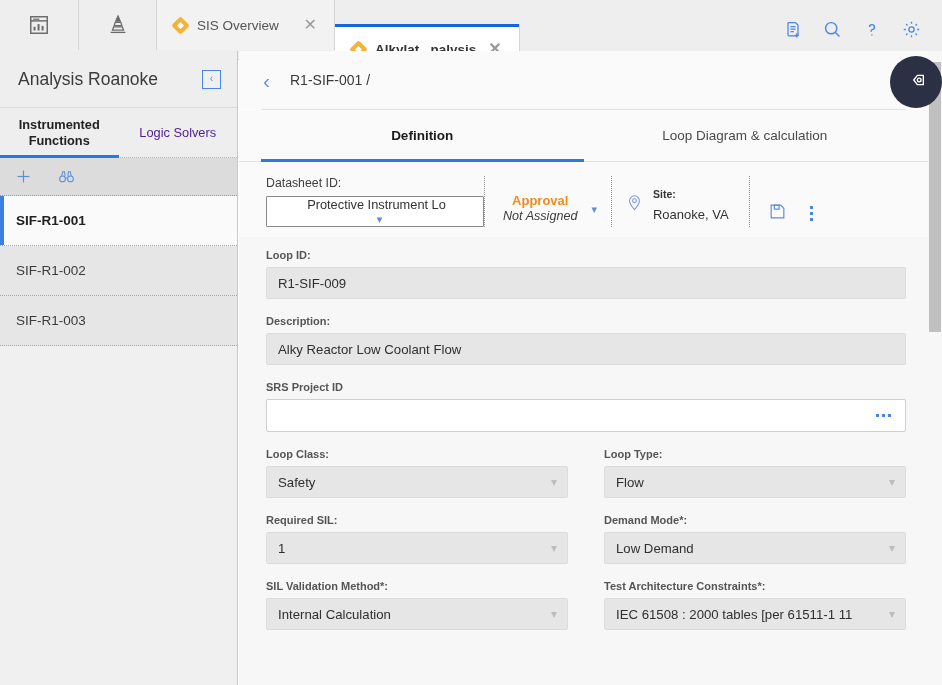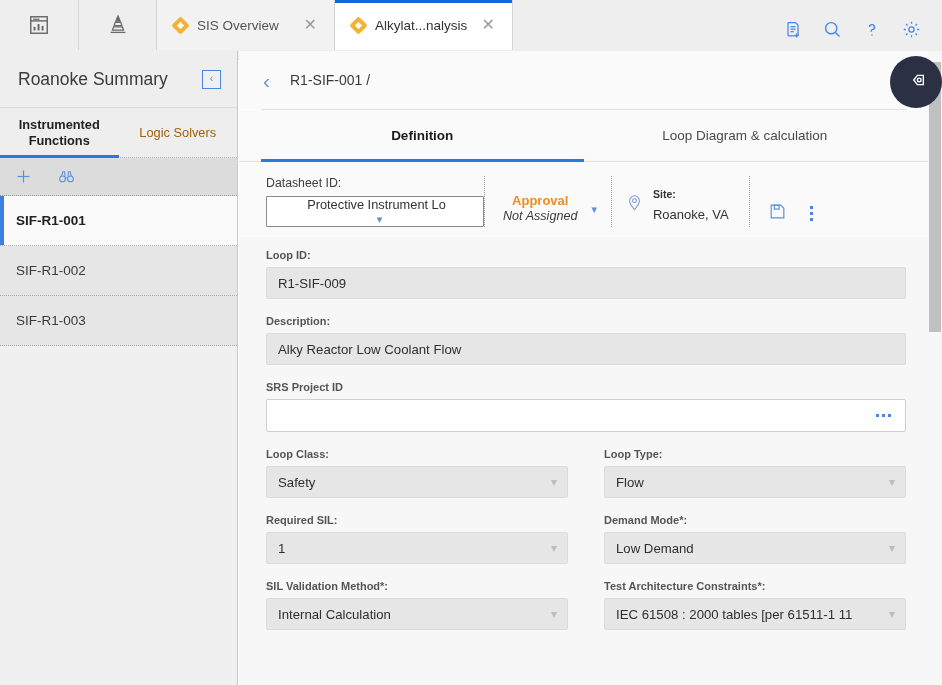--- a/index.html
+++ b/index.html
@@ -31,22 +31,23 @@
     display: flex; align-items: center; gap: 9px;
     padding: 0 14px 0 16px;
     border-right: 1px solid #d5d5d5;
     background: #f2f2f2;
     font-size: 13.5px; color: #555;
     position: relative;
     cursor: pointer;
   }
   .tab.active {
     background: #ffffff;
-    font-weight: normal;
+    font-weight: bold;
     color: #333;
+    margin-top: 24px;
   }
   .tab.active:before {
     content: ""; position: absolute; left: 0; right: 0; top: 0; height: 3px;
     background: #1565e0;
   }
   .tab .tlabel { flex: 1; white-space: nowrap; overflow: hidden; }
   .tab .tclose { color: #9a9a9a; font-size: 16px; line-height: 1; padding: 2px 3px; }
   .diamond {
     width: 15px; height: 15px; flex: none;
     display: inline-block; position: relative;
@@ -88,21 +89,21 @@
     display: flex; align-items: center; justify-content: center;
     color: #4a86e8; font-size: 10px; line-height: 1; cursor: pointer;
     background: #f0f0f0;
   }
   .sb-tabs {
     height: 50px; display: flex; background: #eeeeee;
     border-bottom: 1px dotted #b5b5b5;
   }
   .sb-tab {
     flex: 1; display: flex; align-items: center; justify-content: center;
-    text-align: center; font-size: 12.8px; color: #a16207;
+    text-align: center; font-size: 12.8px; color: #4c1d95;
     position: relative; cursor: pointer; padding: 0 6px;
     line-height: 1.25;
   }
   .sb-tab.active { font-weight: bold; color: #222; }
   .sb-tab.active:after {
     content: ""; position: absolute; left: 0; right: 0; bottom: -1px; height: 3px;
     background: #2a7ade;
   }
   .sb-toolbar {
     height: 38px; display: flex; align-items: center; gap: 24px;
@@ -299,21 +300,21 @@
       <svg width="21" height="21" viewBox="0 0 24 24" fill="none" stroke="#4a86e8" stroke-width="1.5">
         <circle cx="12" cy="12" r="3"></circle>
         <path d="M12 3.2v2.3M12 18.5v2.3M3.2 12h2.3M18.5 12h2.3M5.8 5.8l1.6 1.6M16.6 16.6l1.6 1.6M18.2 5.8l-1.6 1.6M7.4 16.6l-1.6 1.6"></path>
       </svg>
     </span>
   </div>
 </div>
 
 <div class="sidebar">
   <div class="sb-header">
-    <div class="sb-title">Roanoke Summary</div>
+    <div class="sb-title">Analysis Roanoke</div>
     <div class="collapse-btn">‹</div>
   </div>
 
   <div class="sb-tabs">
     <div class="sb-tab active">
       <span>Instrumented Functions</span>
     </div>
     <div class="sb-tab">
       <span>Logic Solvers</span>
     </div>

